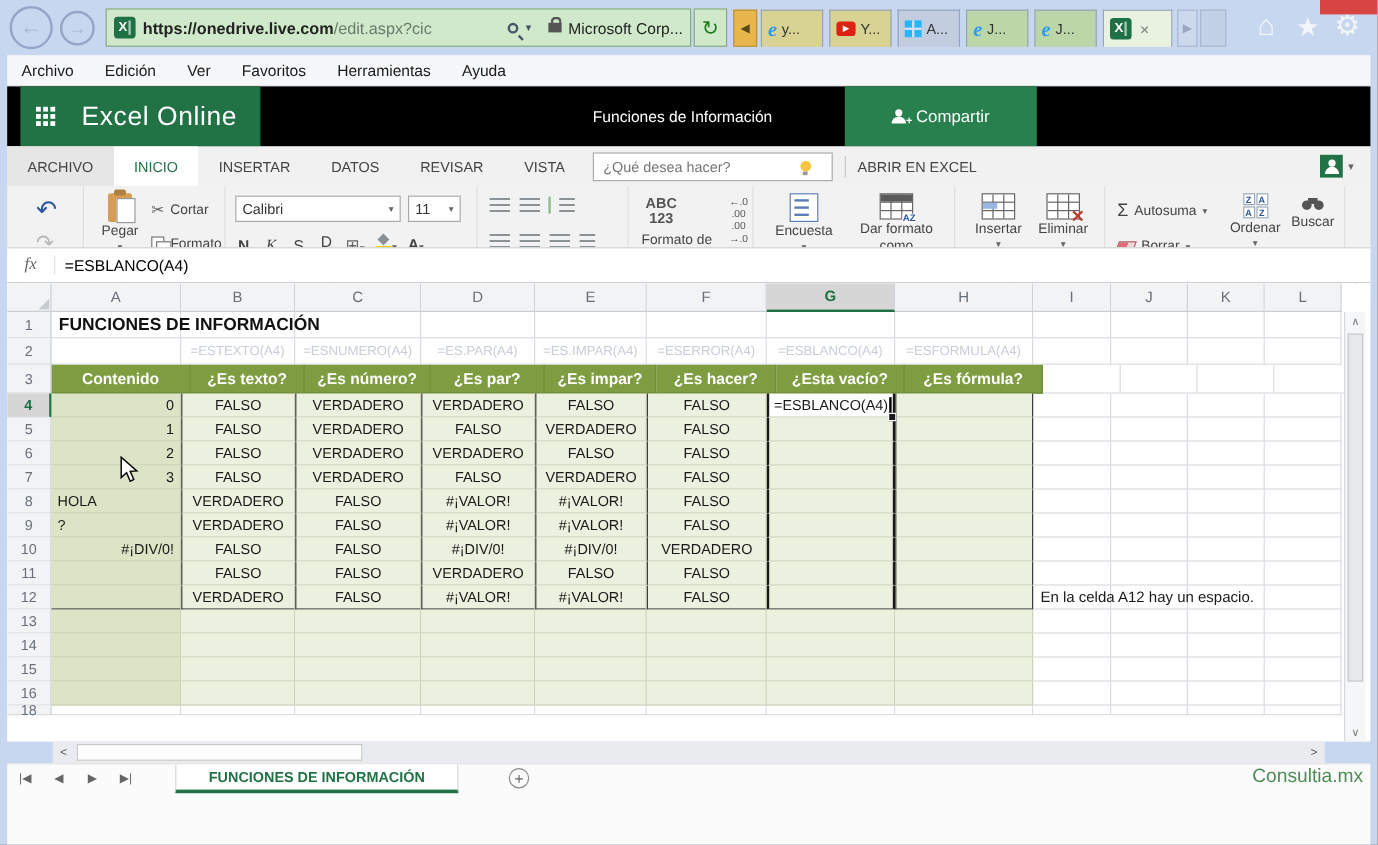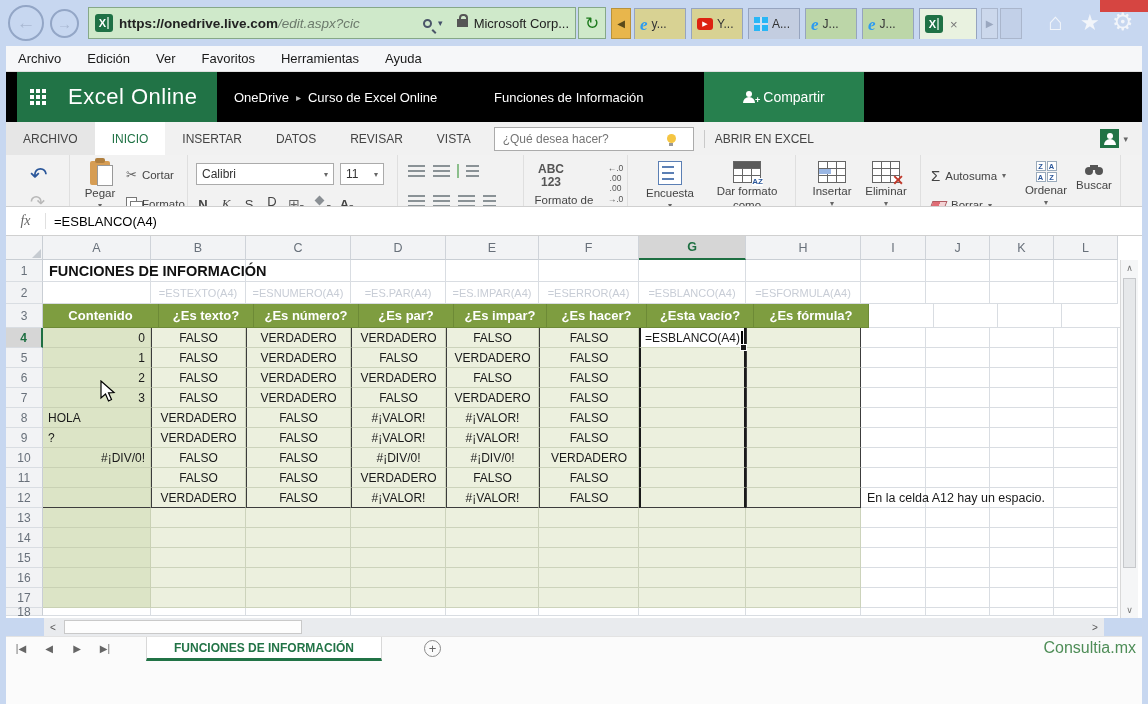--- a/index.html
+++ b/index.html
@@ -7,21 +7,21 @@
   #stage{position:relative;width:1148px;height:704px;background:#c7d7f0;overflow:hidden;}
 
   
   .nav-circle{position:absolute;border:2px solid #93a6c6;border-radius:50%;display:flex;align-items:center;justify-content:center;color:#a9b8d2;font-size:19px;}
   #back-btn{left:8px;top:5px;width:36px;height:36px;}
   #fwd-btn{left:50px;top:9px;width:29px;height:29px;font-size:15px;}
   #addr{position:absolute;left:88px;top:7px;width:488px;height:32px;background:#cfe9ca;border:1px solid #86a888;display:flex;align-items:center;padding:0 6px;gap:6px;}
   .xl-ico{width:18px;height:18px;background:#1e7145;border-radius:3px;color:#fff;font-weight:bold;font-size:11px;display:inline-flex;align-items:center;justify-content:center;flex:none;}
   .xl-ico i{font-style:normal;border-right:2px solid #9fc7ae;padding-right:1px;}
   #addr .url{font-size:13.5px;color:#222;white-space:nowrap;}
-  #addr .url .dim{color:#6c7a6c;font-style:italic;}
+  #addr .url .dim{color:#6c7a6c;}
   .mag{width:9px;height:9px;border:2px solid #4a5568;border-radius:50%;position:relative;flex:none;}
   .mag::after{content:"";position:absolute;width:2px;height:5px;background:#4a5568;left:8px;top:8px;transform:rotate(-45deg);}
   .caret{font-size:9px;color:#44506a;}
   .lock{width:11px;height:8px;background:#555;position:relative;margin-left:8px;flex:none;}
   .lock::before{content:"";position:absolute;left:2px;top:-5px;width:5px;height:5px;border:2px solid #555;border-bottom:none;border-radius:4px 4px 0 0;}
   #addr .identity{font-size:13px;color:#222;white-space:nowrap;}
   #refresh-btn{position:absolute;left:578px;top:7px;width:28px;height:32px;background:#cfe9ca;border:1px solid #86a888;color:#1d7a1d;font-size:17px;display:flex;align-items:center;justify-content:center;}
   #tabscroll-l{position:absolute;left:611px;top:8px;width:20px;height:31px;background:#e8b64c;border:1px solid #b8923c;color:#5a4a1a;font-size:10px;display:flex;align-items:center;justify-content:center;}
   .btab{position:absolute;top:8px;height:31px;border:1px solid #96a4bf;border-bottom:none;display:flex;align-items:center;gap:4px;padding:0 5px;font-size:12px;color:#333;}
   .ie-e{font-family:"Liberation Serif",serif;font-style:italic;font-weight:bold;color:#2d9bf0;font-size:17px;line-height:1;}
@@ -260,25 +260,20 @@
       <span>Ayuda</span>
     </div>
 
   <div id="appbar">
     <div class="greenblk">
       <span class="waffle">
           <i></i>
         </span>
       <span class="appname">Excel Online</span>
     </div>
-    <div class="crumb">
-      <span>OneDrive</span>
-      <span style="font-size:10px;color:#bbb">▸</span>
-      <span>Curso de Excel Online</span>
-    </div>
     <div class="doc">Funciones de Información</div>
     <div id="share-btn">
       <span class="person">
           <span class="plus">+</span>
         </span>
       <span>Compartir</span>
     </div>
   </div>
 
   <div id="rtabs">
@@ -700,35 +695,20 @@
         <div class="cell tb" style="width: 95px;"></div>
         <div class="cell tb" style="width: 93px;"></div>
         <div class="cell tb" style="width: 100px;"></div>
         <div class="cell tb" style="width: 107px;"></div>
         <div class="cell tb" style="width: 115px;"></div>
         <div class="cell" style="width: 65px;"></div>
         <div class="cell" style="width: 64px;"></div>
         <div class="cell" style="width: 64px;"></div>
         <div class="cell" style="width: 64px;"></div>
       </div>
-      <div class="grow" style="height: 20px;">
-        <div class="rowhdr">17</div>
-        <div class="cell ta" style="width: 108px;"></div>
-        <div class="cell tb" style="width: 95px;"></div>
-        <div class="cell tb" style="width: 105px;"></div>
-        <div class="cell tb" style="width: 95px;"></div>
-        <div class="cell tb" style="width: 93px;"></div>
-        <div class="cell tb" style="width: 100px;"></div>
-        <div class="cell tb" style="width: 107px;"></div>
-        <div class="cell tb" style="width: 115px;"></div>
-        <div class="cell" style="width: 65px;"></div>
-        <div class="cell" style="width: 64px;"></div>
-        <div class="cell" style="width: 64px;"></div>
-        <div class="cell" style="width: 64px;"></div>
-      </div>
       <div class="grow" style="height: 8px;">
         <div class="rowhdr">18</div>
         <div class="cell" style="width: 108px;"></div>
         <div class="cell" style="width: 95px;"></div>
         <div class="cell" style="width: 105px;"></div>
         <div class="cell" style="width: 95px;"></div>
         <div class="cell" style="width: 93px;"></div>
         <div class="cell" style="width: 100px;"></div>
         <div class="cell" style="width: 107px;"></div>
         <div class="cell" style="width: 115px;"></div>

